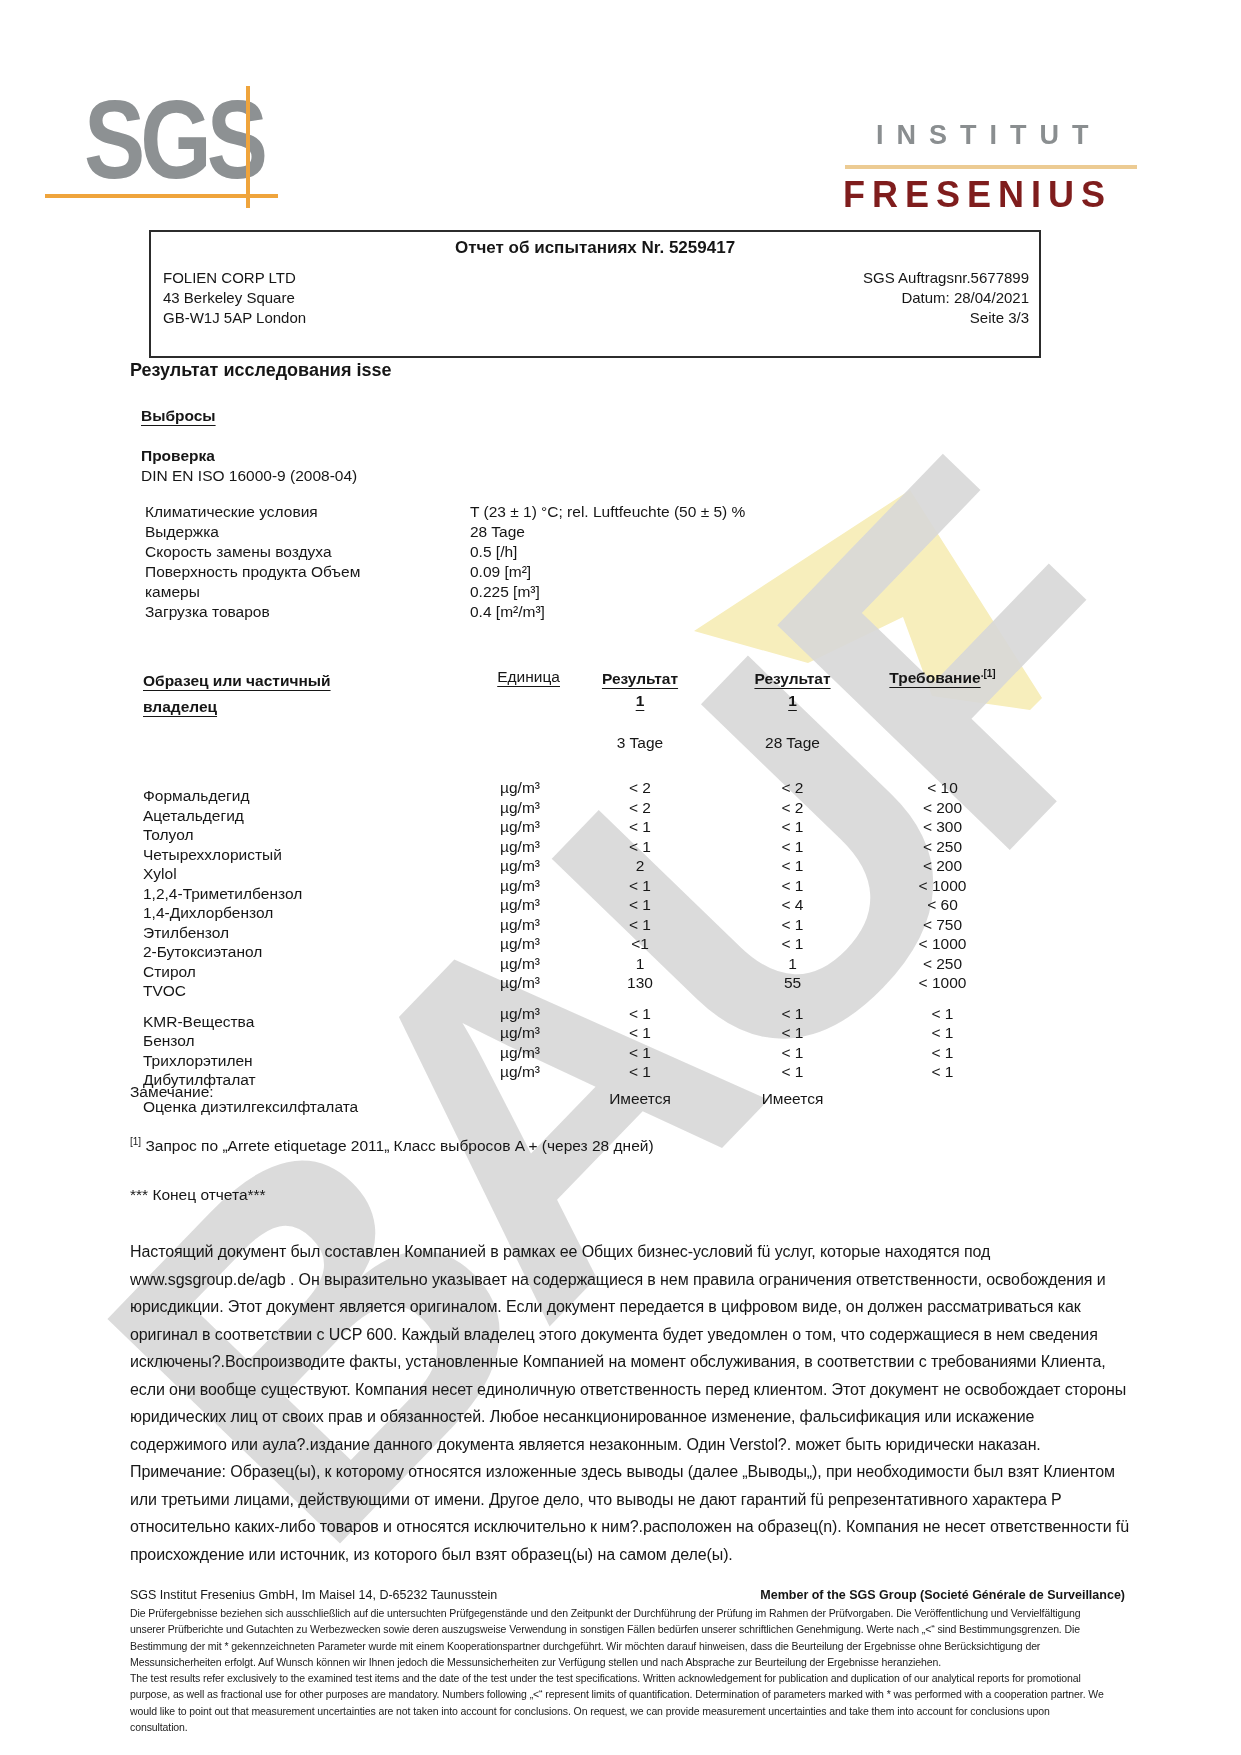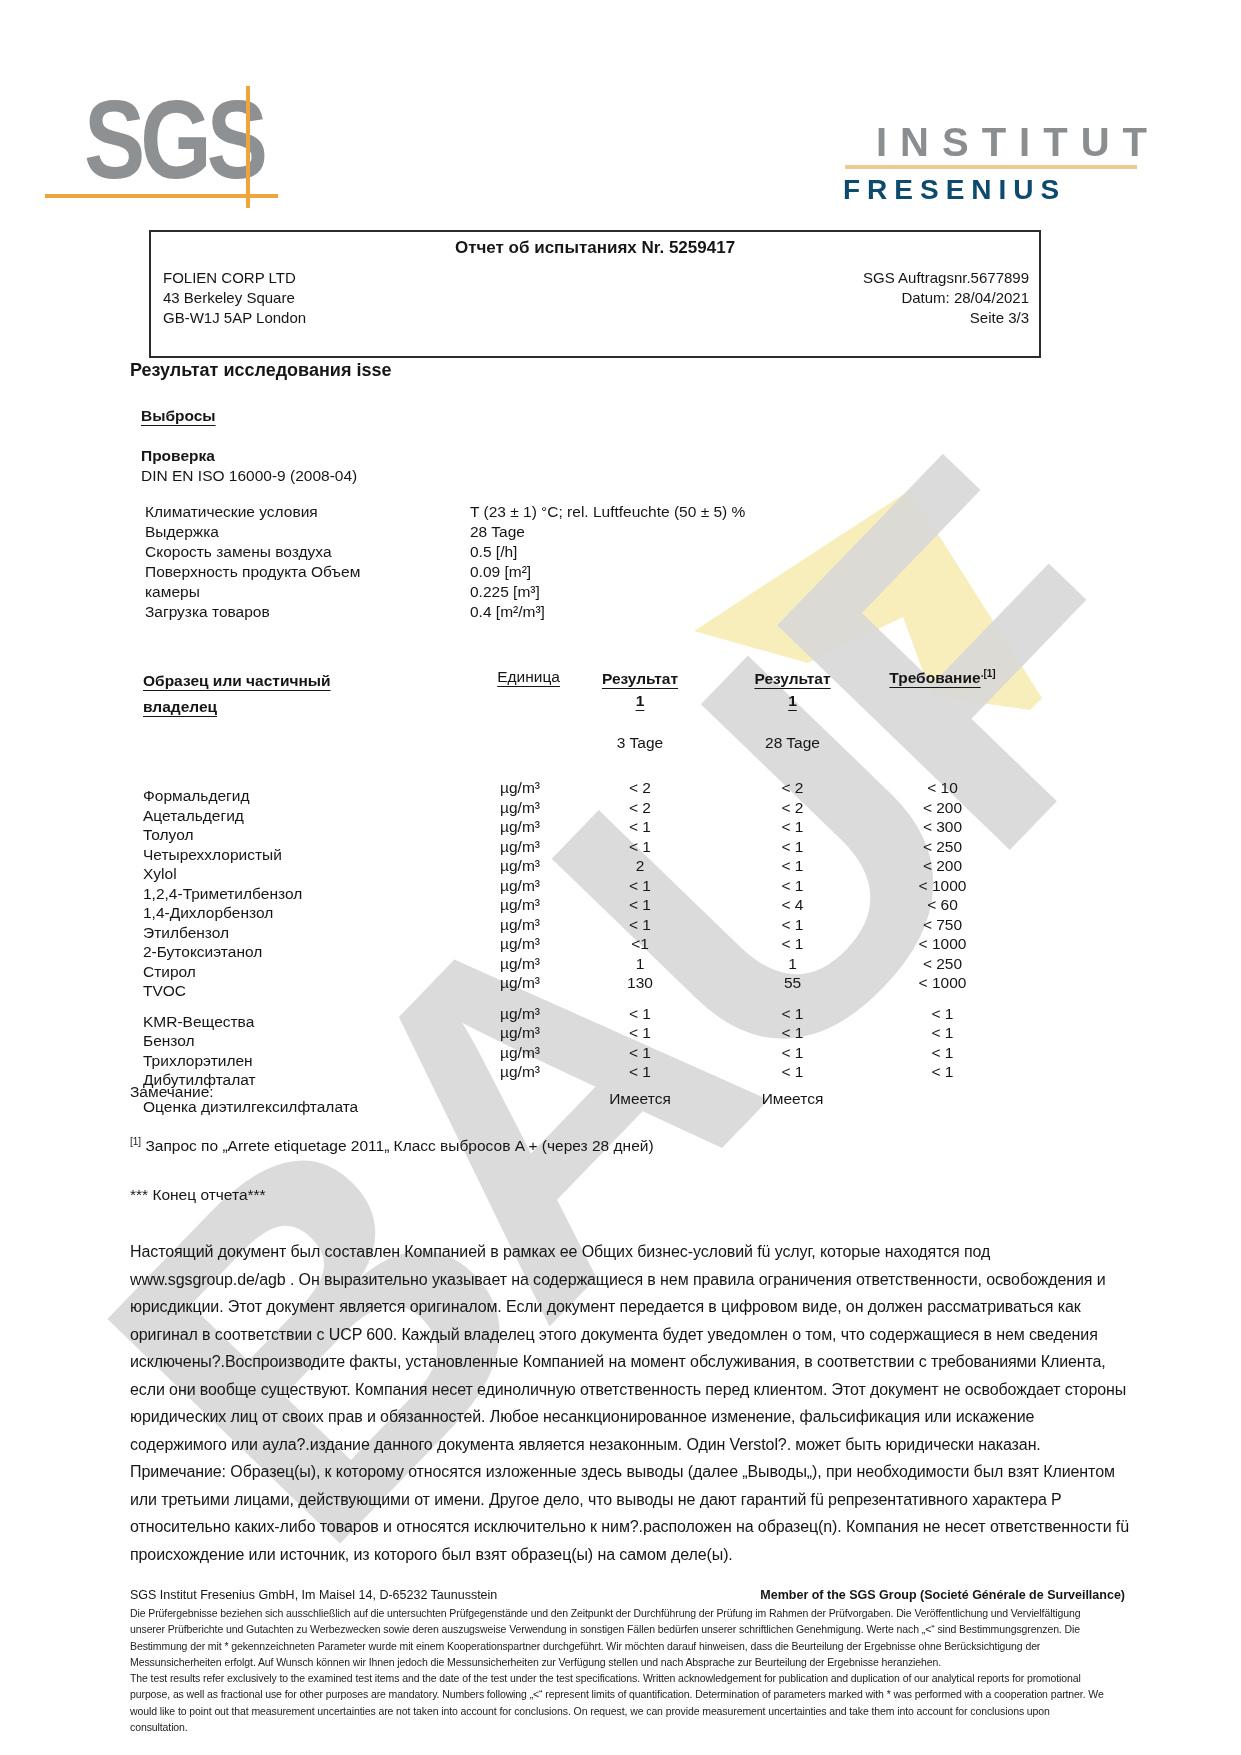--- a/index.html
+++ b/index.html
@@ -18,23 +18,23 @@
     color:#d8d8d8;letter-spacing:-18px;opacity:0.9;user-select:none;
   }
   .content{position:relative;z-index:1;}
   
   .sgs-logo{
     left:84px;top:84px;font-size:112px;font-weight:bold;color:#8d9193;
     letter-spacing:-6px;transform:scaleX(0.82);transform-origin:left top;line-height:112px;
   }
   .sgs-hline{left:45px;top:194px;width:233px;height:4px;background:#efa43c;}
   .sgs-vline{left:246px;top:86px;width:4px;height:122px;background:#efa43c;}
-  .if-institut{left:876px;top:120px;font-size:40px;font-weight:bold;color:#8a8e90;letter-spacing:13px;}
+  .if-institut{left:876px;top:120px;font-size:27px;font-weight:bold;color:#8a8e90;letter-spacing:13px;}
   .if-underline{left:845px;top:165px;width:292px;height:4px;background:#eccb93;}
-  .if-fresenius{left:843px;top:174px;font-size:28px;font-weight:bold;color:#0c4a6e;letter-spacing:7px;}
+  .if-fresenius{left:843px;top:174px;font-size:36px;font-weight:bold;color:#7f1d1d;letter-spacing:7px;}
   
   .hbox{left:149px;top:230px;width:892px;height:128px;border:2px solid #2c2c2c;box-sizing:border-box;}
   .hbox-title{left:0;top:6px;width:100%;text-align:center;font-size:17px;font-weight:bold;}
   .hbox-addr{left:12px;top:36px;font-size:15px;line-height:20px;}
   .hbox-meta{right:10px;top:36px;font-size:15px;line-height:20px;text-align:right;}
   
   .res-heading{left:130px;top:360px;font-size:18px;font-weight:bold;}
   .emis-heading{left:141px;top:407px;font-size:15.5px;font-weight:bold;text-decoration:underline;text-underline-offset:4px;}
   .check-label{left:141px;top:447px;font-size:15.5px;font-weight:bold;}
   .check-norm{left:141px;top:467px;font-size:15.5px;}

